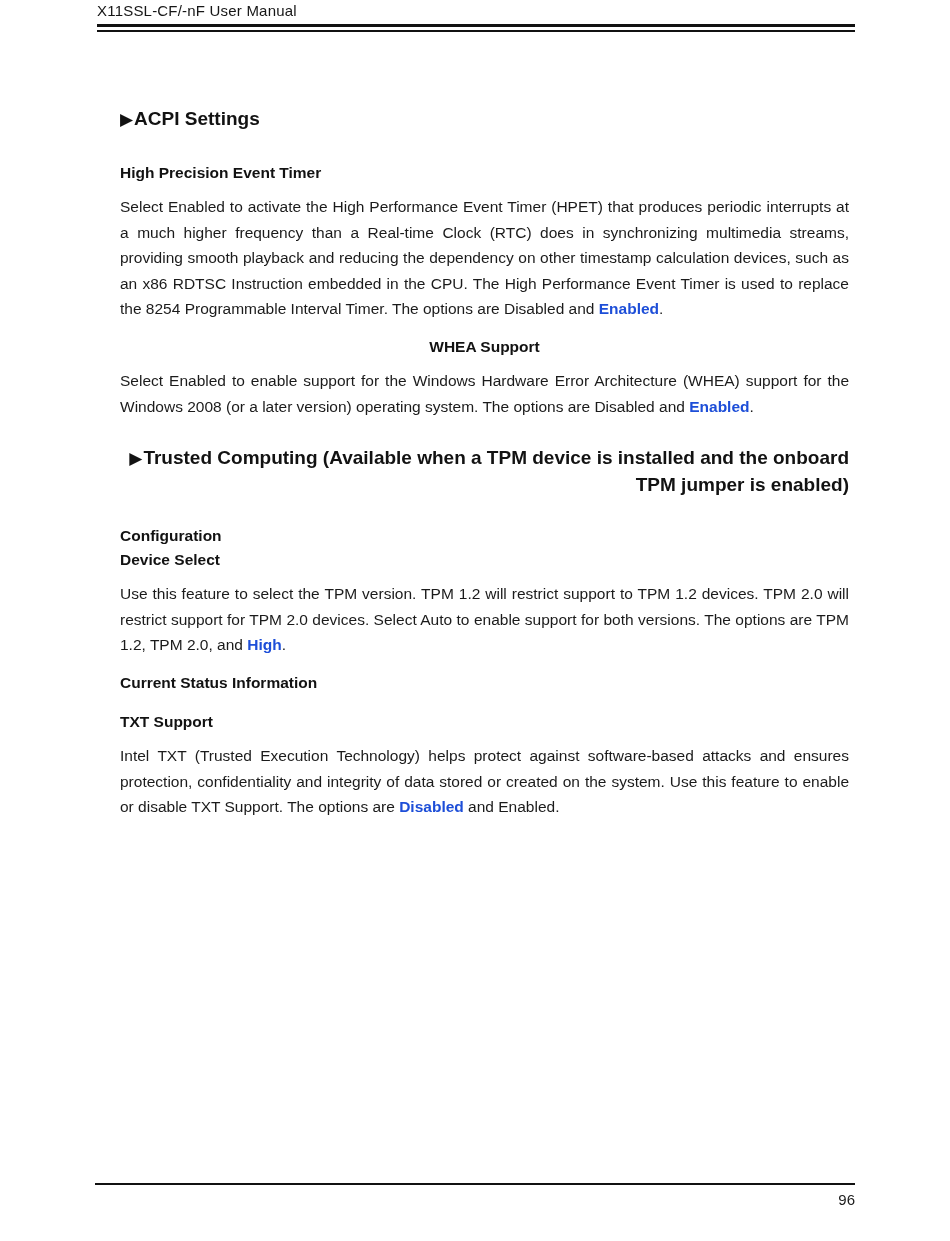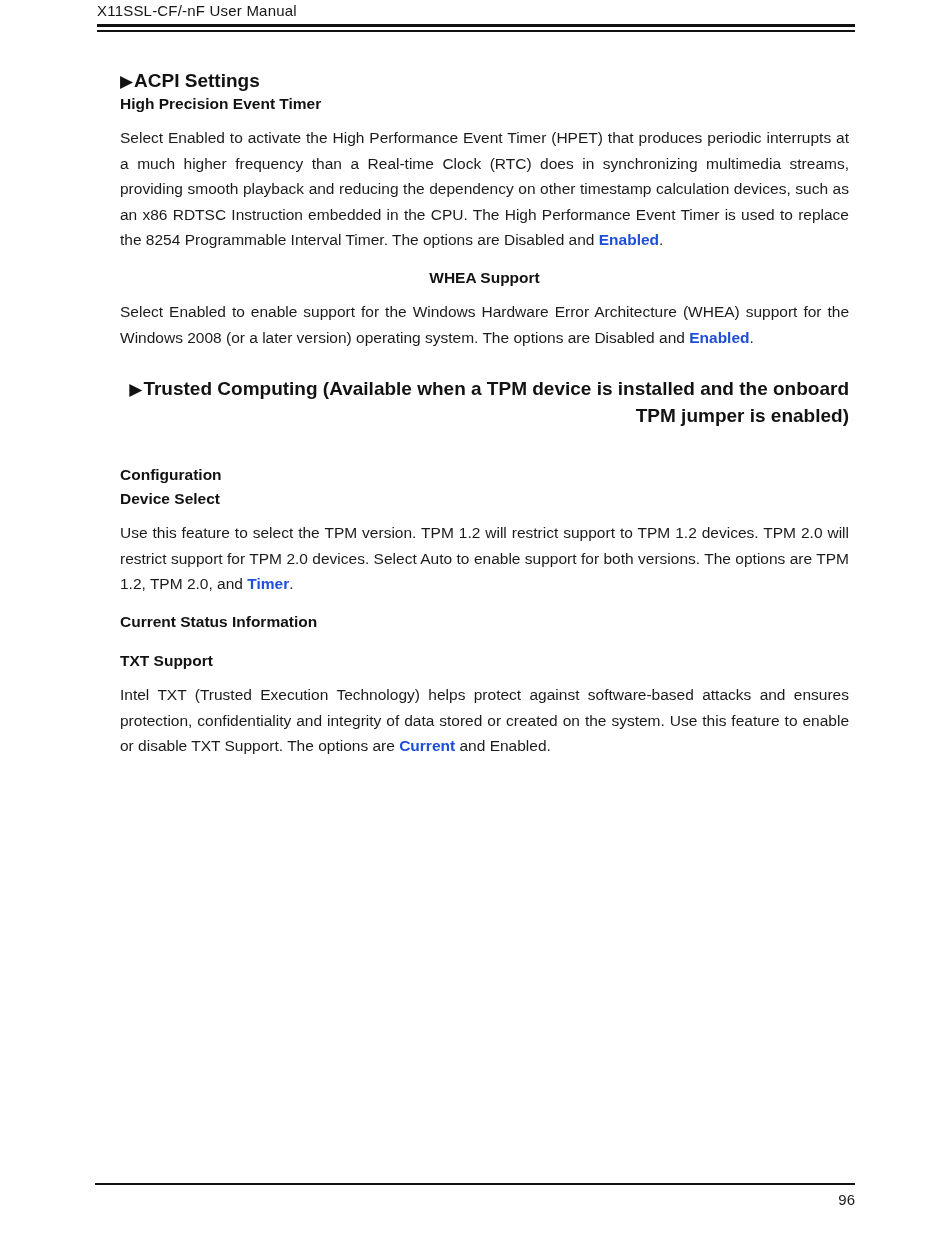--- a/index.html
+++ b/index.html
@@ -59,25 +59,25 @@
   }
   .para {
     margin: 12px 0 0 0;
     font-size: 15.5px;
     line-height: 25.6px;
     text-align: justify;
     color: #1b1b1b;
   }
   .para b { color: #1d4ed8; }
 
-  [data-name="heading-acpi-settings"]            { margin-top: 36px; }
-  [data-name="heading-high-precision-event-timer"]{ }
+  [data-name="heading-acpi-settings"]            { margin-top: 74px; }
+  [data-name="heading-high-precision-event-timer"]{ margin-top: 31px; }
   [data-name="heading-whea-support"]             { margin-top: 16px; text-align: center; }
   [data-name="heading-trusted-computing"]        { margin-top: 26px; text-align: right; }
-  [data-name="heading-configuration"]            { margin-top: 37px; }
+  [data-name="heading-configuration"]            { margin-top: 29px; }
   [data-name="heading-device-select"]            { margin-top: 6px; }
   [data-name="heading-current-status-information"]{ margin-top: 16px; }
   [data-name="heading-txt-support"]              { margin-top: 21px; }
 
   
   .page-footer {
     position: absolute;
     left: 95px;
     right: 95px;
     top: 1183px;
@@ -104,22 +104,22 @@
 
 <main class="page-content" data-name="page-content">
     <div class="h1" data-name="heading-acpi-settings"><span class="marker" data-name="arrow-marker-icon">▶</span>ACPI Settings</div>
     <div class="h2" data-name="heading-high-precision-event-timer">High Precision Event Timer</div>
     <p class="para" data-name="paragraph-hpet">Select Enabled to activate the High Performance Event Timer (HPET) that produces periodic interrupts at a much higher frequency than a Real-time Clock (RTC) does in synchronizing multimedia streams, providing smooth playback and reducing the dependency on other timestamp calculation devices, such as an x86 RDTSC Instruction embedded in the CPU. The High Performance Event Timer is used to replace the 8254 Programmable Interval Timer. The options are Disabled and <b>Enabled</b>.</p>
     <div class="h2" data-name="heading-whea-support">WHEA Support</div>
     <p class="para" data-name="paragraph-whea">Select Enabled to enable support for the Windows Hardware Error Architecture (WHEA) support for the Windows 2008 (or a later version) operating system. The options are Disabled and <b>Enabled</b>.</p>
     <div class="h1" data-name="heading-trusted-computing"><span class="marker" data-name="arrow-marker-icon">▶</span>Trusted Computing (Available when a TPM device is installed and the onboard TPM jumper is enabled)</div>
     <div class="h2" data-name="heading-configuration">Configuration</div>
     <div class="h2" data-name="heading-device-select">Device Select</div>
-    <p class="para" data-name="paragraph-device-select">Use this feature to select the TPM version. TPM 1.2 will restrict support to TPM 1.2 devices. TPM 2.0 will restrict support for TPM 2.0 devices. Select Auto to enable support for both versions. The options are TPM 1.2, TPM 2.0, and <b>Timer</b>.</p>
+    <p class="para" data-name="paragraph-device-select">Use this feature to select the TPM version. TPM 1.2 will restrict support to TPM 1.2 devices. TPM 2.0 will restrict support for TPM 2.0 devices. Select Auto to enable support for both versions. The options are TPM 1.2, TPM 2.0, and <b>High</b>.</p>
     <div class="h2" data-name="heading-current-status-information">Current Status Information</div>
     <div class="h2" data-name="heading-txt-support">TXT Support</div>
-    <p class="para" data-name="paragraph-txt-support">Intel TXT (Trusted Execution Technology) helps protect against software-based attacks and ensures protection, confidentiality and integrity of data stored or created on the system. Use this feature to enable or disable TXT Support. The options are <b>Current</b> and Enabled.</p>
+    <p class="para" data-name="paragraph-txt-support">Intel TXT (Trusted Execution Technology) helps protect against software-based attacks and ensures protection, confidentiality and integrity of data stored or created on the system. Use this feature to enable or disable TXT Support. The options are <b>Disabled</b> and Enabled.</p>
   </main>
 
 <footer class="page-footer" data-name="page-footer">
   <div class="footer-rule" data-name="footer-rule"></div>
   <div class="page-number" data-name="page-number">96</div>
 </footer>
 
 </body></html>

